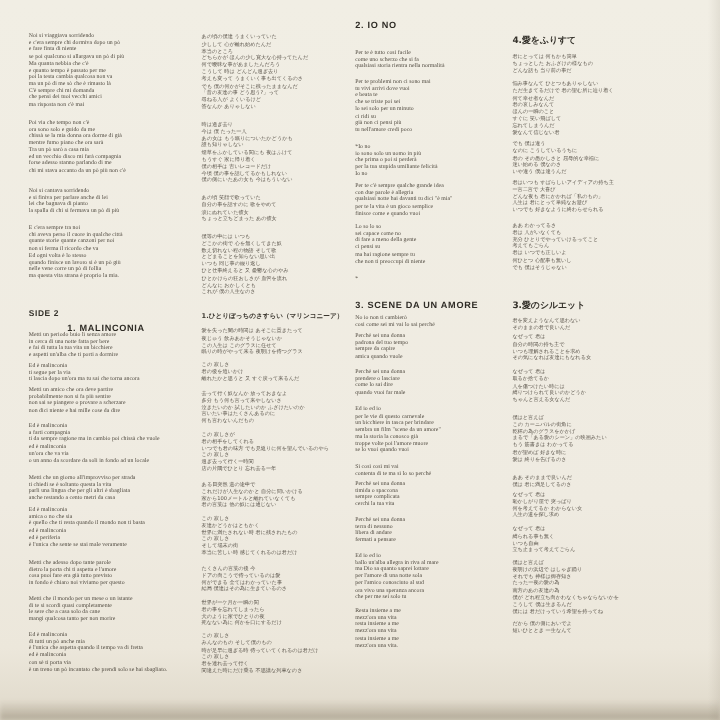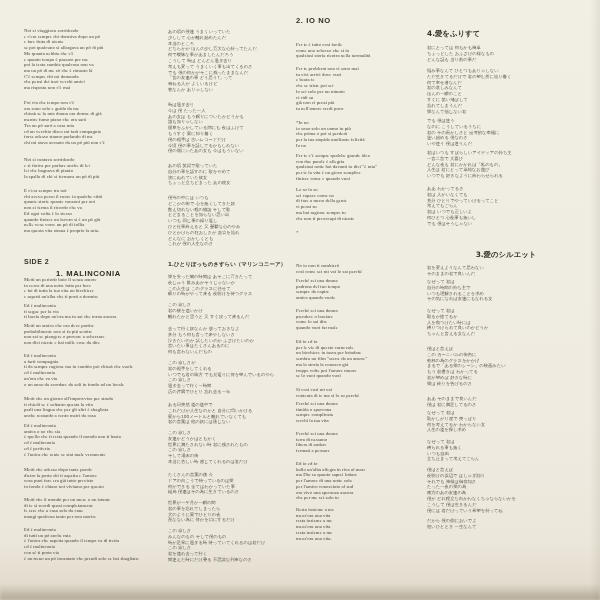--- a/index.html
+++ b/index.html
@@ -269,20 +269,21 @@
         <div>Lo so lo so</div>
         <div>sei capace come no</div>
         <div>di fare a meno della gente</div>
         <div>ci pensi su</div>
         <div>ma hai ragione sempre tu</div>
         <div>che non ti preoccupi di niente</div>
       </div>
       <div class="block" style="top: 230px;">
         <div>*</div>
       </div>
+      <div class="block h-track" style="top: 250px;">3. SCENE DA UN AMORE</div>
       <div class="block" style="top: 263px;">
         <div>No io non ti cambierò</div>
         <div>così come sei mi vai lo sai perché</div>
       </div>
       <div class="block" style="top: 278px;">
         <div>Perché sei una donna</div>
         <div>padrona del tuo tempo</div>
         <div>sempre da capire</div>
         <div>amica quando vuole</div>
       </div>
@@ -368,21 +369,21 @@
       </div>
       <div class="block" style="top: 186px;">
         <div>ああ わかってるさ</div>
         <div>君は 人がいなくても</div>
         <div>充分 ひとりでやっていけるってこと</div>
         <div>考えてもごらん</div>
         <div>君は いつでも正しいよ</div>
         <div>何ひとつ 心配事も無いし</div>
         <div>でも 僕はそうじゃない</div>
       </div>
-      <div class="block h-jp" style="top: 250px; text-align: center;">3.愛のシルエット</div>
+      <div class="block h-jp" style="top: 250px;">3.愛のシルエット</div>
       <div class="block" style="top: 265px;">
         <div>君を変えようなんて思わない</div>
         <div>そのままの君で良いんだ</div>
       </div>
       <div class="block" style="top: 279px;">
         <div>なぜって 君は</div>
         <div>自分の時間の持ち主で</div>
         <div>いつも理解されることを求め</div>
         <div>その気になれば友達にもなれる女</div>
       </div>

